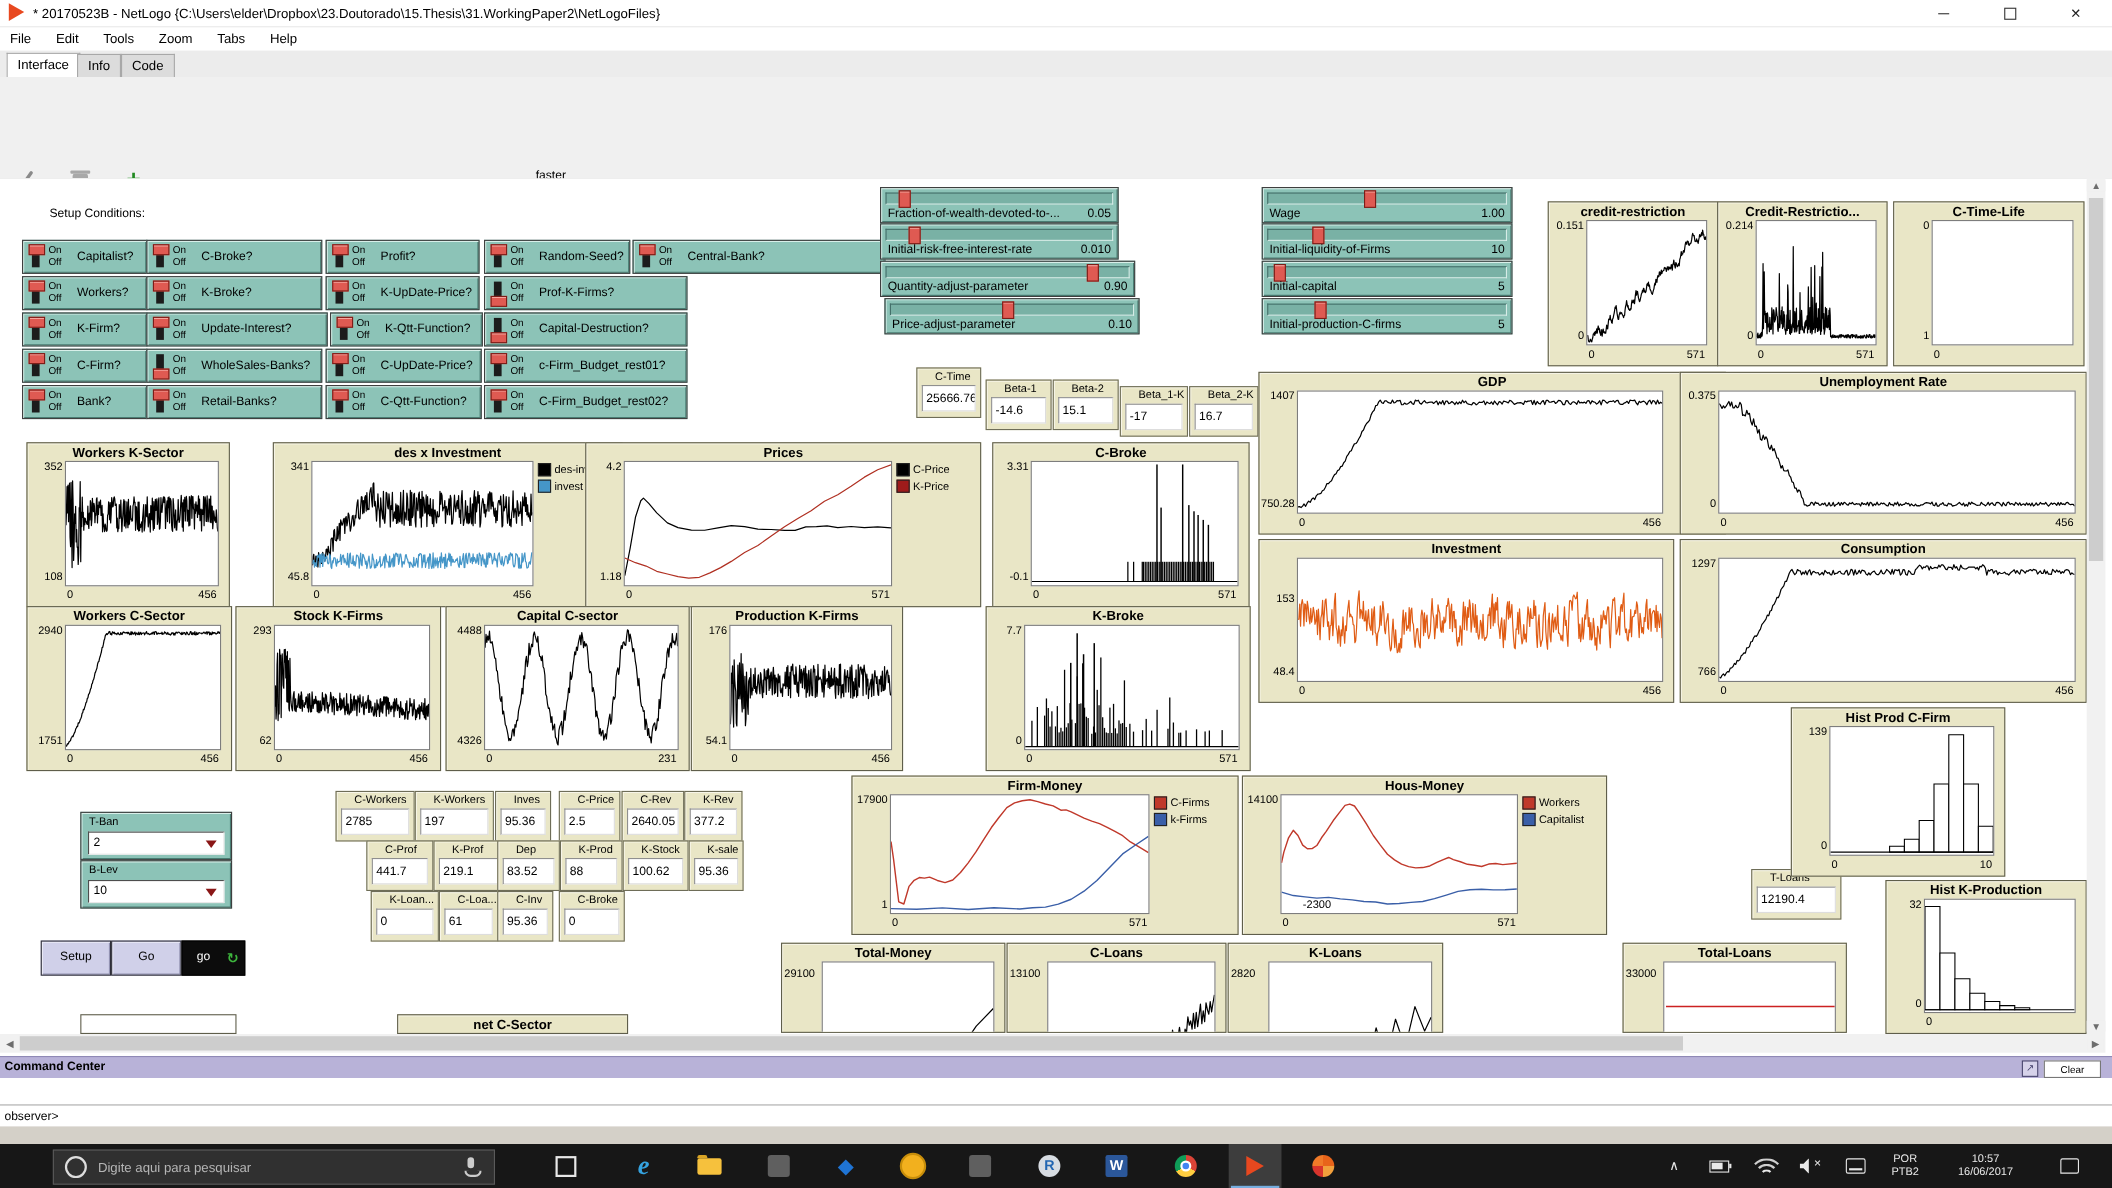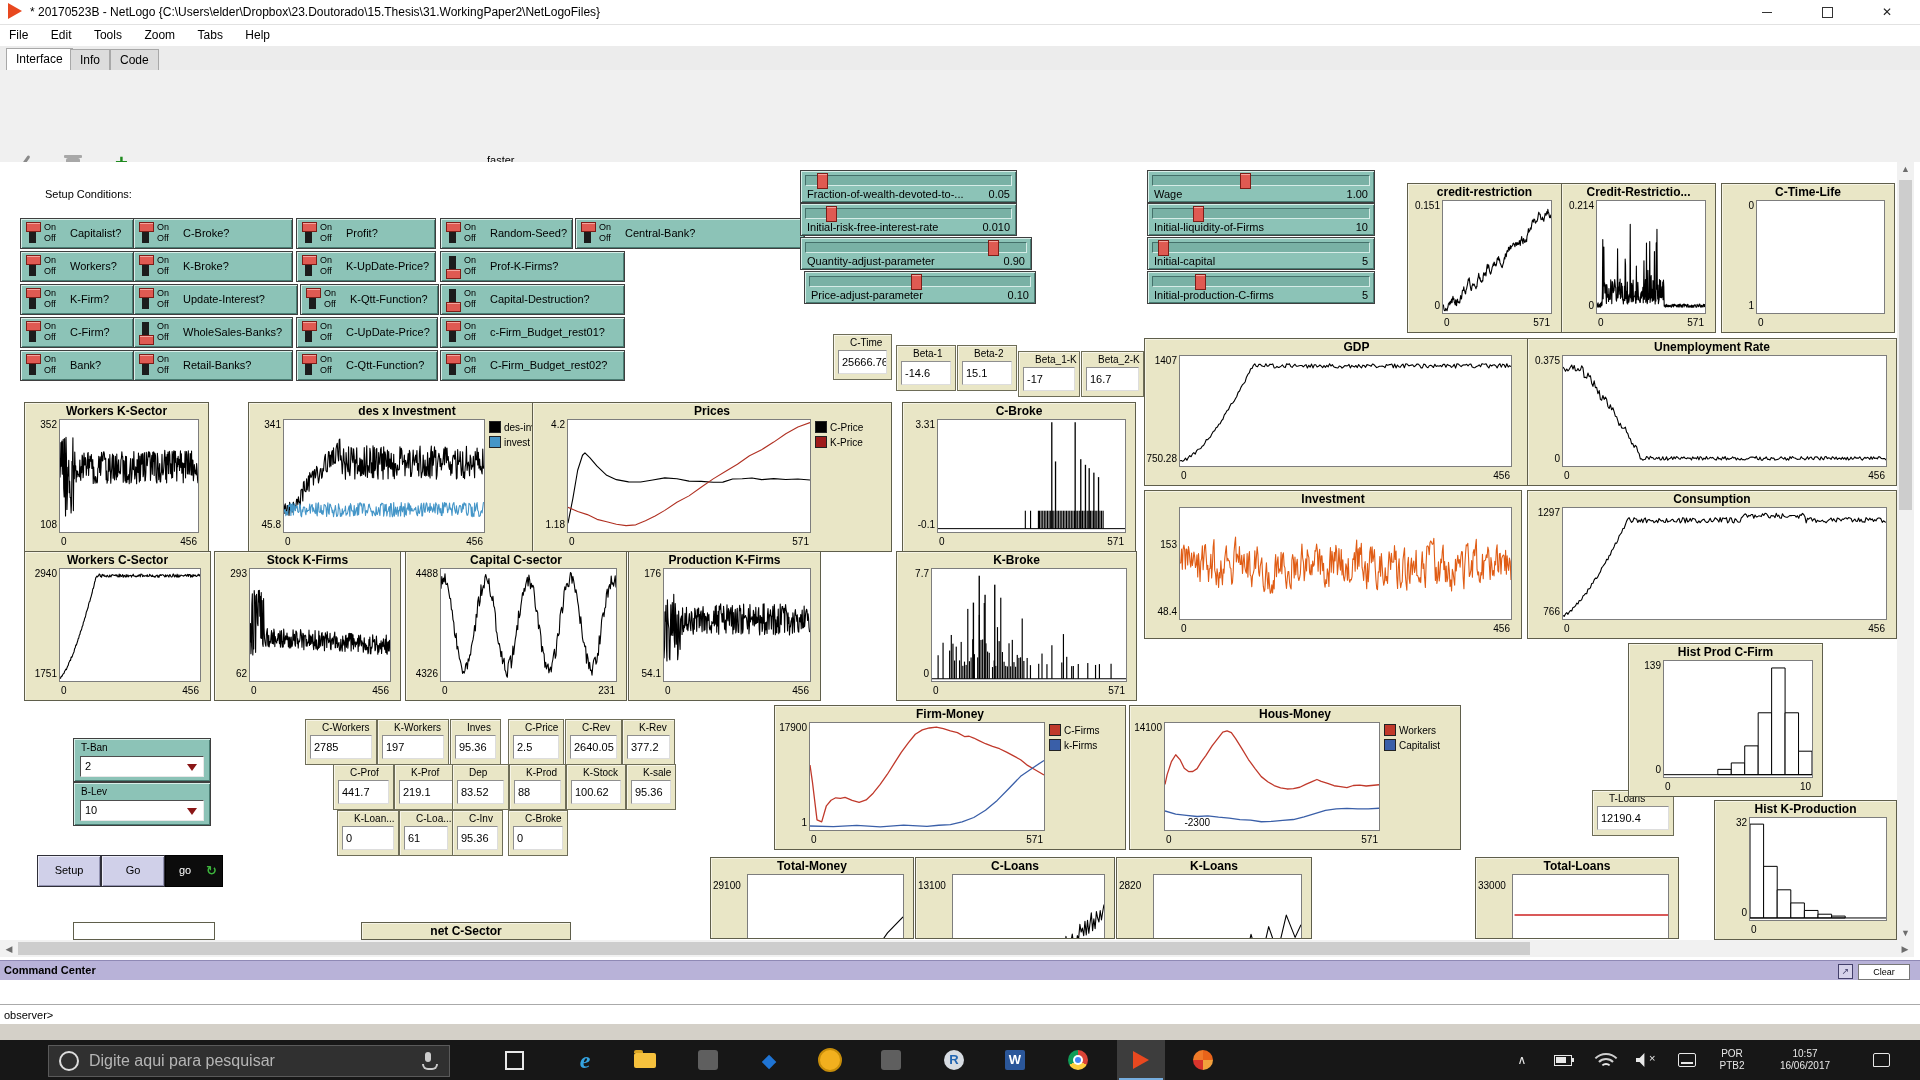--- a/index.html
+++ b/index.html
@@ -82,21 +82,21 @@
   #cc-expand{position:absolute;left:1838px;top:3px;width:13px;height:13px;border:1px solid #44406b;font-size:9px;line-height:12px;text-align:center;color:#44406b;background:#d6d2ea;}
   #cc-clear{position:absolute;left:1858px;top:3px;width:50px;height:14px;background:#fff;border:1px solid #777;font-size:9px;text-align:center;line-height:14px;}
   #cc-output{left:0;top:980px;width:1920px;height:24px;background:#fff;}
   #cc-observer{left:0;top:1004px;width:1920px;height:20px;background:#fff;border-top:1px solid #aaa;font-size:11px;line-height:20px;padding-left:4px;}
   #bottom-strip{left:0;top:1024px;width:1920px;height:16px;background:#d4d0c8;}
   
   #taskbar{left:0;top:1040px;width:1920px;height:40px;background:#171717;}
   .tbi{position:absolute;top:1040px;height:40px;display:flex;align-items:center;justify-content:center;}
   #tb-search{left:48px;top:1045px;width:400px;height:30px;background:#303030;border:1px solid #5a5a5a;display:flex;align-items:center;}
   #cortana-ring{width:16px;height:16px;border:2px solid #ddd;border-radius:50%;margin-left:10px;}
-  #tb-search-text{margin-left:10px;font-size:16px;color:#b5b5b5;white-space:nowrap;}
+  #tb-search-text{margin-left:10px;font-size:12px;color:#b5b5b5;white-space:nowrap;}
   #mic-body{position:absolute;left:425px;top:1052px;width:6px;height:10px;background:#ccc;border-radius:3px;}
   #mic-base{position:absolute;left:422px;top:1064px;width:12px;height:4px;border-bottom:2px solid #ccc;border-left:2px solid #ccc;border-right:2px solid #ccc;border-radius:0 0 6px 6px;}
   .trtxt{color:#e8e8e8;font-size:10px;line-height:12px;text-align:center;}
 </style>
 </head>
 <body>
 
 <div id="app">
 
   <div id="titlebar" class="abs">

